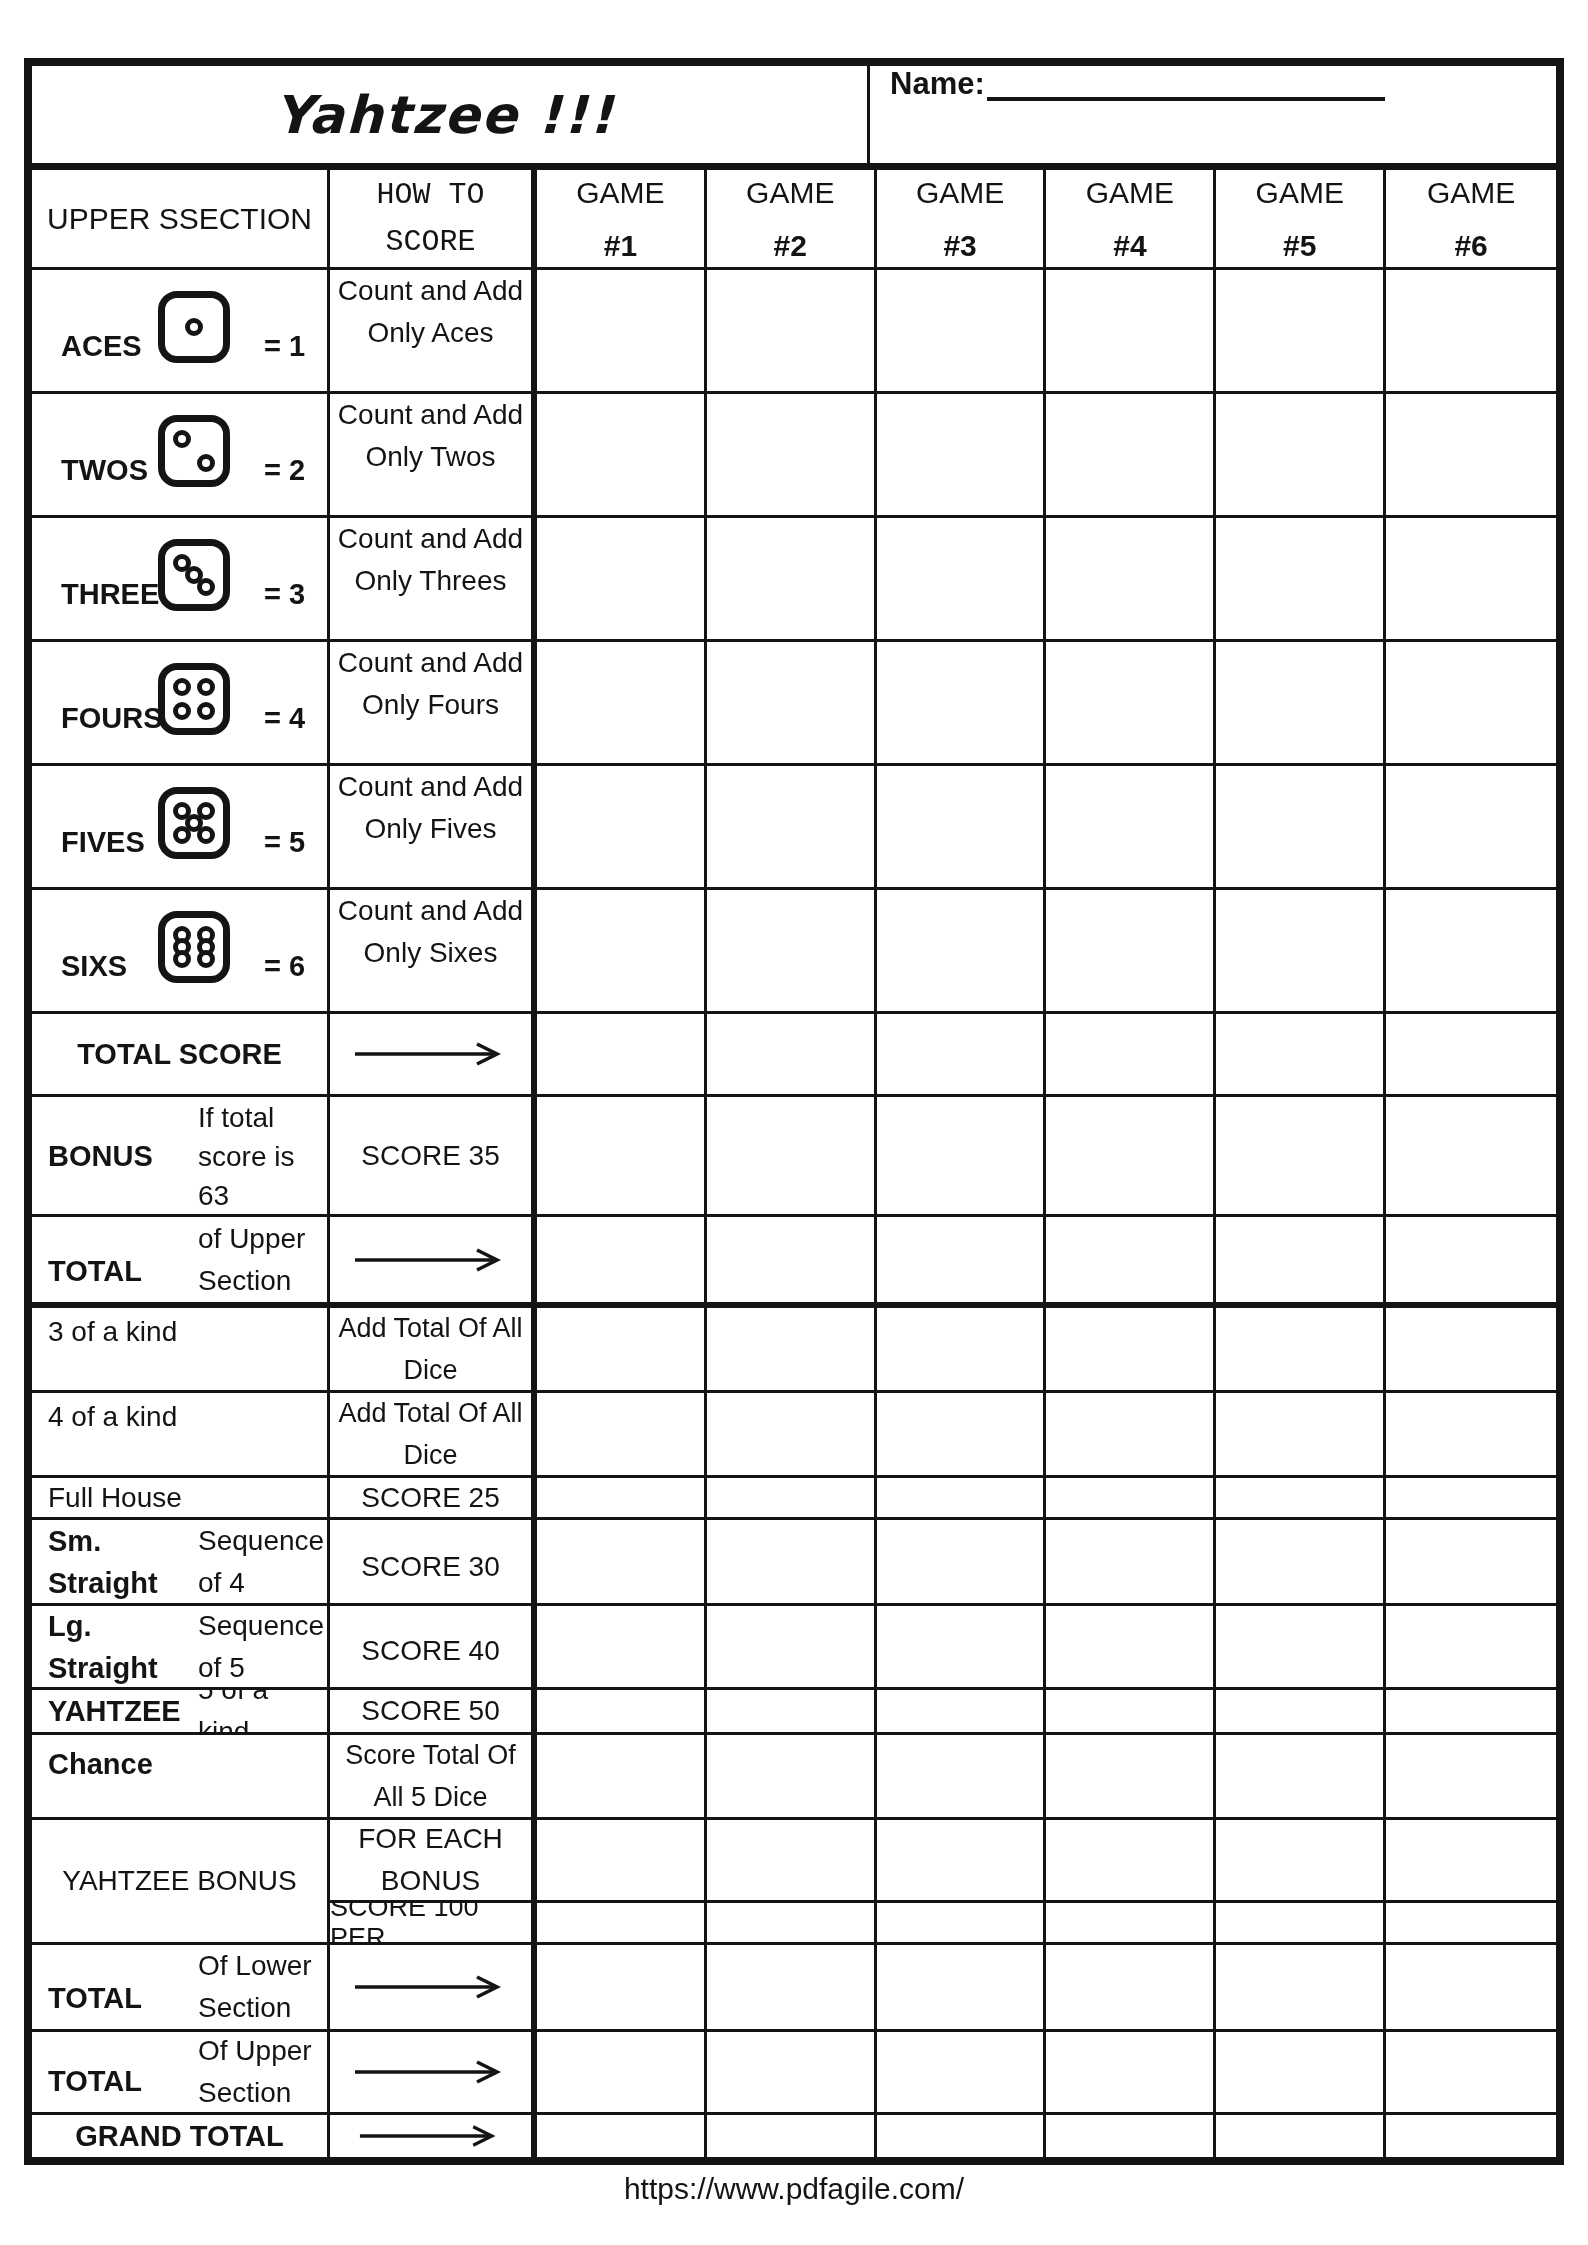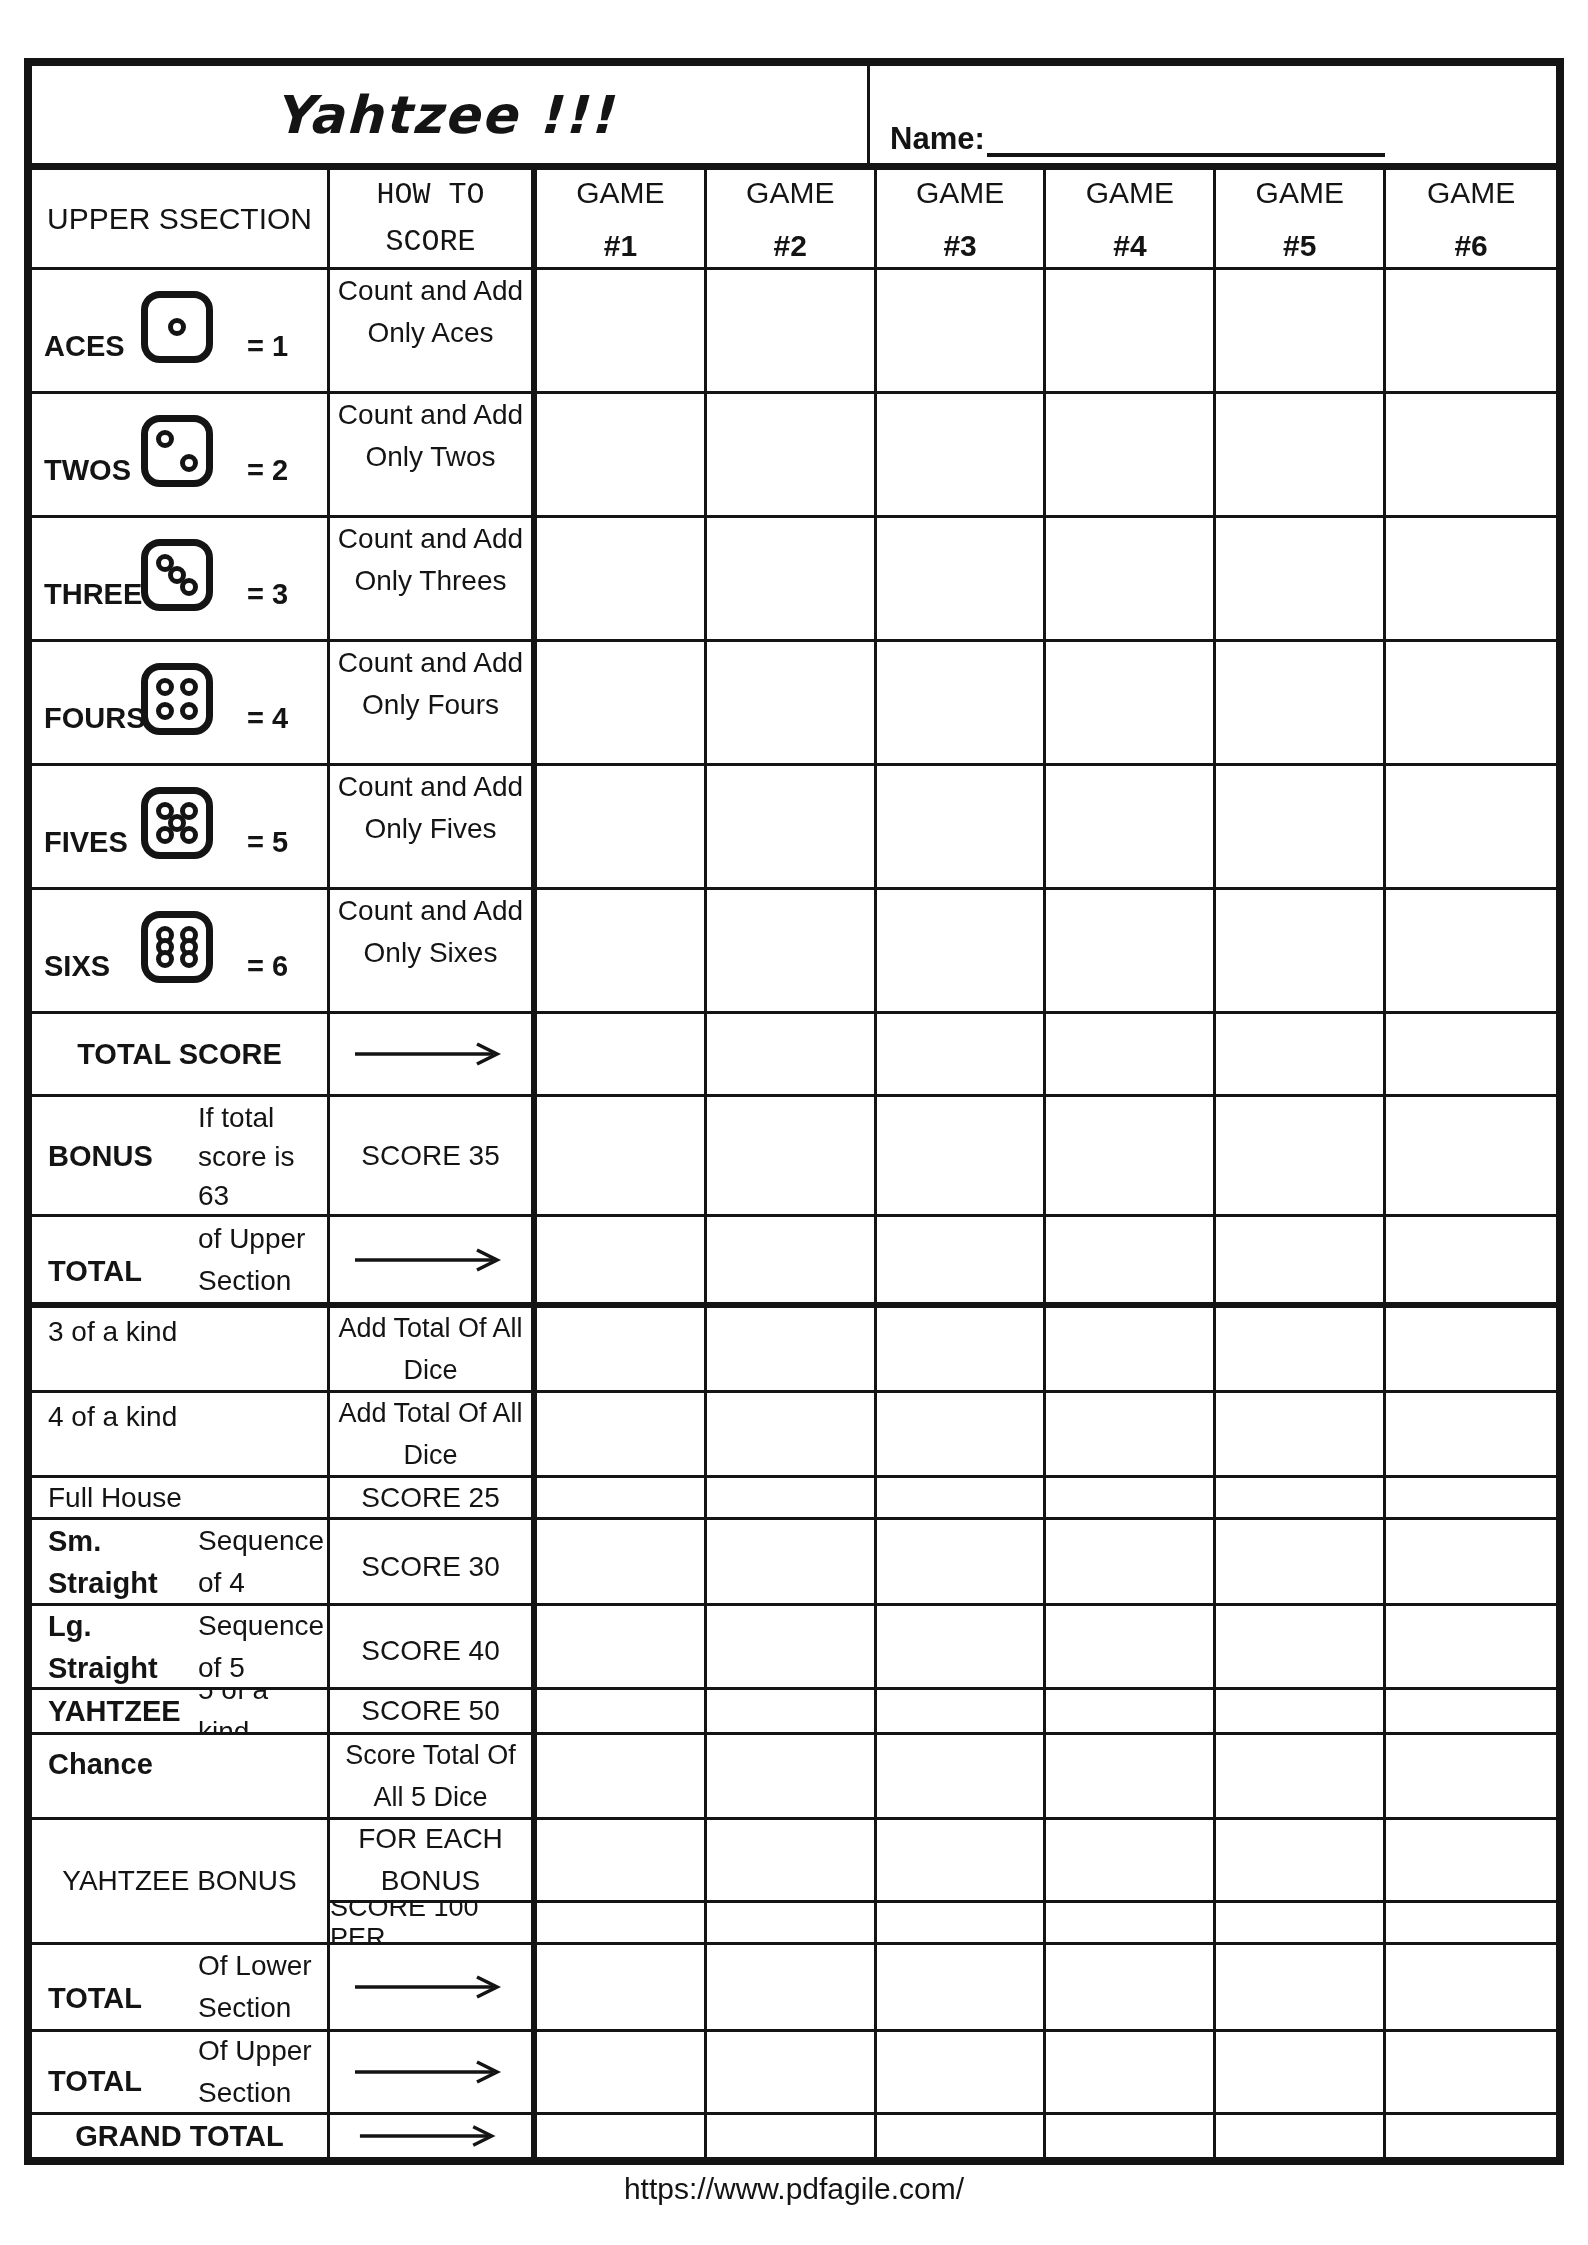--- a/index.html
+++ b/index.html
@@ -16,21 +16,21 @@
   .titleband{display:flex;height:97px;border-bottom:7px solid #141414;}
   .title-cell{
     width:838px;border-right:3px solid #141414;box-sizing:border-box;
     display:flex;align-items:center;justify-content:center;
   }
   .sheet-title{
     font-family:"DejaVu Sans", sans-serif;font-style:italic;font-weight:700;
     font-size:52px;letter-spacing:2px;transform:skewX(-4deg);
   }
   .name-cell{
-    flex:1;display:flex;align-items:flex-end;padding:0 0 6px 20px;box-sizing:border-box;
+    flex:1;display:flex;align-items:flex-start;padding:0 0 6px 20px;box-sizing:border-box;
   }
   .name-lab{font-weight:700;font-size:31px;}
   .name-line{display:inline-block;width:398px;height:31px;border-bottom:4px solid #141414;margin-left:2px;}
   
   .grid{
     display:grid;
     grid-template-columns:298px 207px repeat(6,1fr);
     grid-template-rows:100px 124px 124px 124px 124px 124px 124px 83px 120px 91px 85px 85px 42px 86px 84px 45px 85px 83px 42px 87px 83px 42px;
   }
   .cell{
@@ -48,21 +48,21 @@
   .bottomA{align-items:flex-end;padding-bottom:20px;}
   .colstack{flex-direction:column;line-height:42px;text-align:center;}
   .padT{justify-content:flex-start;padding-top:0;}
   
   .hdr{font-size:30px;}
   .hdr .l2{display:block;text-align:center;}
   .how-hdr{flex-direction:column;line-height:47px;font-family:Liberation Mono, monospace;}
   .game-hdr{flex-direction:column;line-height:53px;}
   .gnum{font-weight:700;}
   
-  .dice-cell{justify-content:flex-start;padding-left:12px;}
+  .dice-cell{justify-content:flex-start;padding-left:29px;}
   .dlabel{width:97px;font-weight:700;font-size:29px;position:relative;top:16px;flex:none;}
   .deq{margin-left:34px;font-weight:700;font-size:29px;position:relative;top:16px;}
   .die{
     width:72px;height:72px;border:7px solid #141414;border-radius:19px;
     position:relative;flex:none;box-sizing:border-box;background:#fff;top:-4px;
   }
   .pip{
     position:absolute;width:18px;height:18px;border:5px solid #141414;border-radius:50%;
     background:#fff;box-sizing:border-box;
   }

